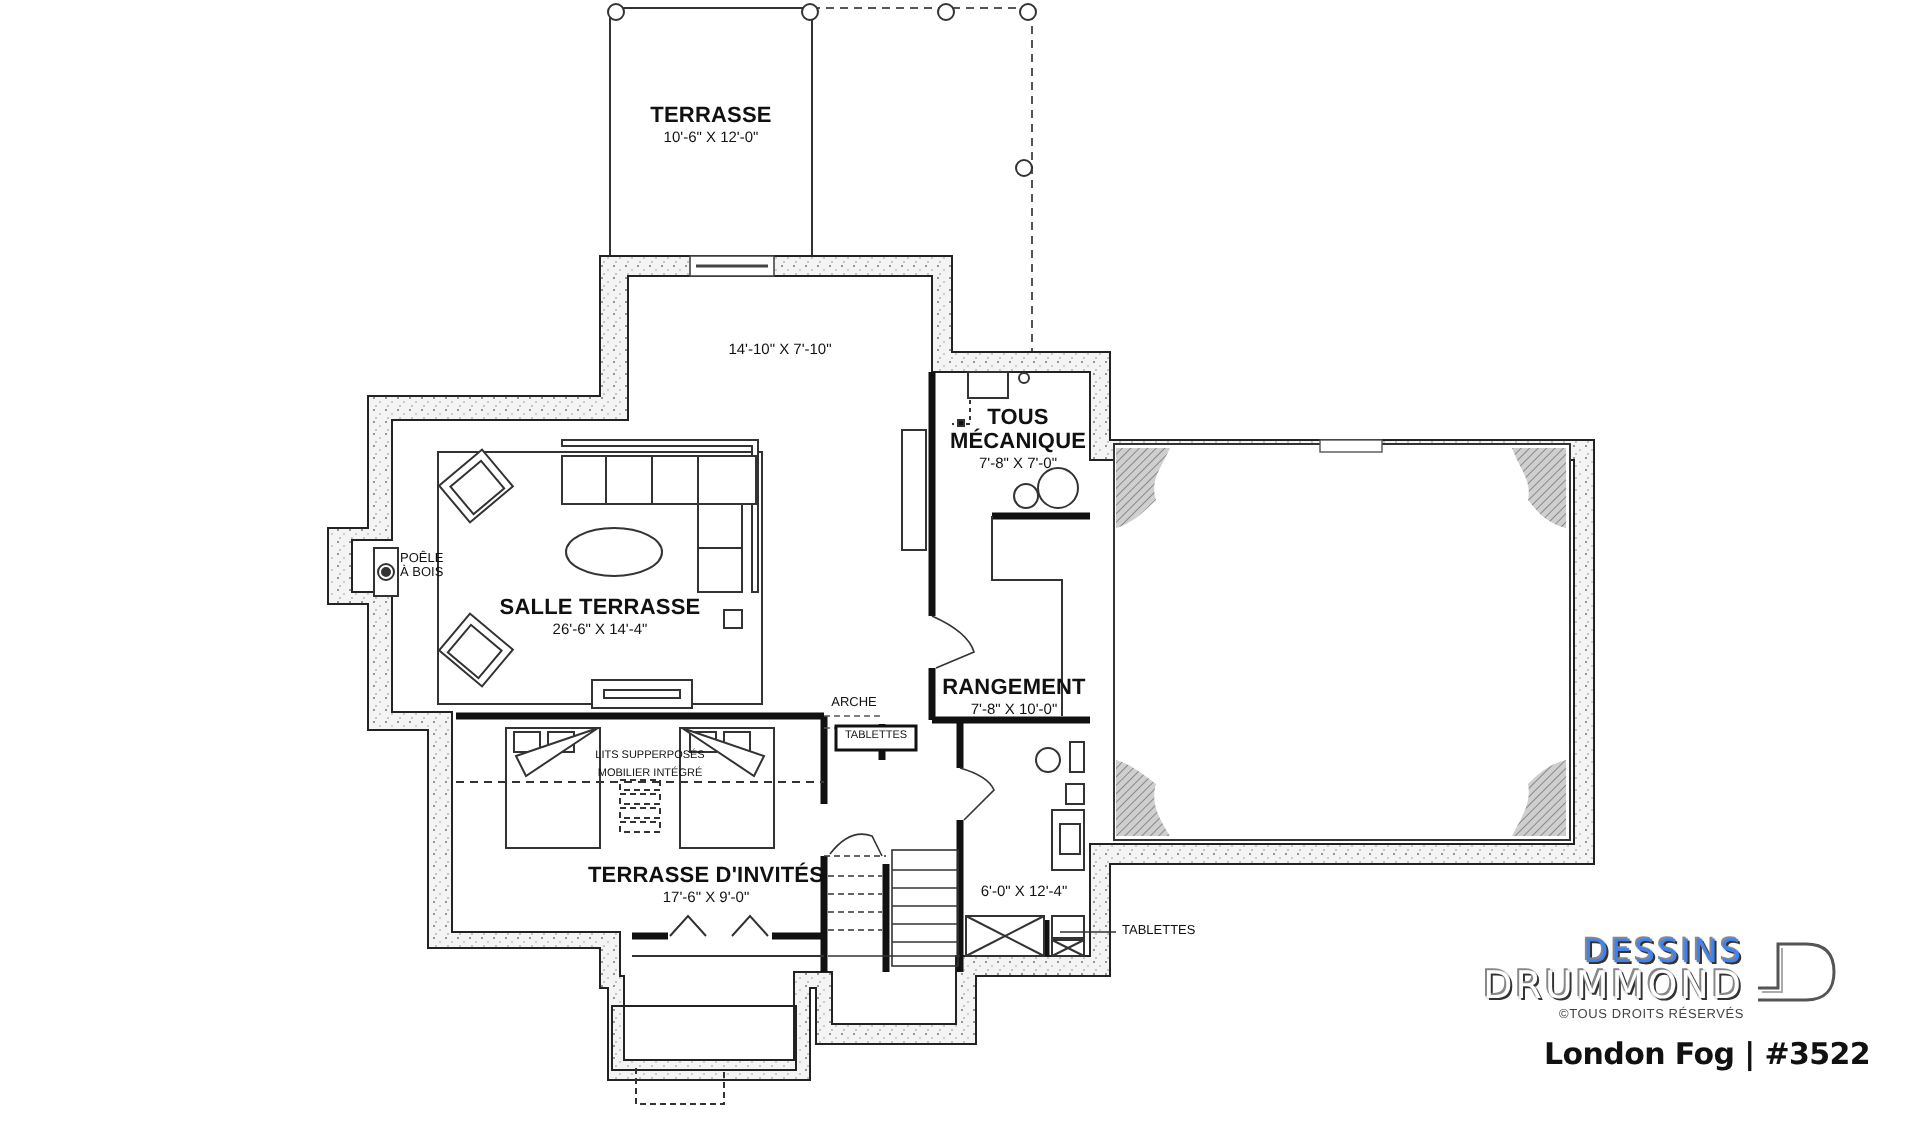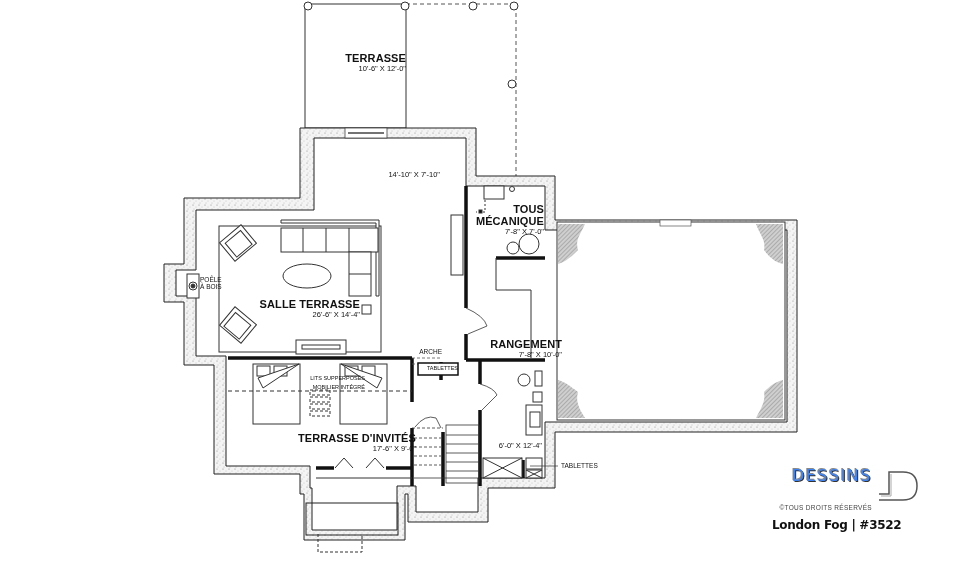--- a/index.html
+++ b/index.html
@@ -1,26 +1,26 @@
 <!DOCTYPE html>
 <html><head>
 <meta charset="utf-8">
 <style>
   html, body { margin: 0; padding: 0; background: #ffffff; }
   body { width: 960px; height: 569px; position: relative; overflow: hidden; font-family: "Liberation Sans", sans-serif; }
   #plan { position: absolute; left: 0; top: 0; width: 960px; height: 569px; }
-  .lbl { position: absolute; text-align: right; color: #111; white-space: nowrap; }
+  .lbl { position: absolute; text-align: center; color: #111; white-space: nowrap; }
   .room-name { font-weight: bold; font-size: 11px; letter-spacing: 0.1px; }
   .room-dim { font-size: 7.5px; }
   .small-lbl { font-size: 6.5px; }
   .logo { position: absolute; left: 760px; top: 462px; width: 200px; height: 100px; }
   .logo-line1 { position: absolute; right: 88px; top: 4px; font-size: 16px; letter-spacing: 1.5px; color: #3b82f6; text-shadow: -1px -1px 0 #888, 1px 1px 0 #333, 0 0 1px #555; font-family: "DejaVu Sans", sans-serif; margin-left: 28px; }
   .logo-line2 { position: absolute; right: 88px; top: 20px; font-size: 19px; letter-spacing: 1.5px; color: #fff; text-shadow: -1px -1px 0 #888, 1px 1px 0 #333, 0 0 1px #555; font-family: "DejaVu Sans", sans-serif; }
   .logo-copy { position: absolute; right: 88px; top: 42px; font-size: 6.5px; color: #444; letter-spacing: 0.3px; }
-  .caption { position: absolute; left: 772px; top: 518px; font-size: 12px; font-weight: bold; color: #111; text-shadow: 0 0 1px #fff; font-family: "DejaVu Sans", sans-serif; letter-spacing: -0.3px; }
+  .caption { position: absolute; left: 772px; top: 518px; font-size: 15px; font-weight: bold; color: #111; text-shadow: 0 0 1px #fff; font-family: "DejaVu Sans", sans-serif; letter-spacing: -0.3px; }
 </style>
 </head>
 <body>
 
 <svg id="plan" viewBox="0 0 960 569" xmlns="http://www.w3.org/2000/svg">
   <defs>
     <pattern id="stip" width="6" height="6" patternUnits="userSpaceOnUse">
       <rect width="6" height="6" fill="#f4f4f4"></rect>
       <circle cx="1" cy="1" r="0.5" fill="#777"></circle>
       <circle cx="4" cy="3" r="0.4" fill="#999"></circle>
@@ -198,21 +198,21 @@
   <div class="room-name">TOUS</div>
   <div class="room-name">MÉCANIQUE</div>
   <div class="room-dim">7'-8" X 7'-0"</div>
 </div>
 
 <div class="lbl" style="left:240px; top:298px; width:120px;">
   <div class="room-name">SALLE TERRASSE</div>
   <div class="room-dim">26'-6" X 14'-4"</div>
 </div>
 
-<div class="lbl" style="left:468px; top:338px; width:78px;padding-left:16px;">
+<div class="lbl" style="left:468px; top:338px; width:78px;">
   <div class="room-name">RANGEMENT</div>
   <div class="room-dim">7'-8" X 10'-0"</div>
 </div>
 
 <div class="lbl" style="left:290px; top:432px; width:126px;">
   <div class="room-name">TERRASSE D'INVITÉS</div>
   <div class="room-dim">17'-6" X 9'-0"</div>
 </div>
 
 <div class="lbl room-dim" style="left:482px; top:441px; width:60px;">6'-0" X 12'-4"</div>
@@ -226,19 +226,20 @@
 <div class="lbl" style="left:418px; top:365px; width:40px; font-size:5.5px;">TABLETTES</div>
 <div class="lbl small-lbl" style="left:561px; top:462px; width:50px; text-align:left;">TABLETTES</div>
 
 <div class="lbl" style="left:285px; top:374px; width:80px; font-size:5.5px; line-height:9px;">
   <div>LITS SUPPERPOSÉS</div>
   <div>MOBILIER INTÉGRÉ</div>
 </div>
 
 <div class="logo">
   <div class="logo-line1">DESSINS</div>
+  <div class="logo-line2">DRUMMOND</div>
   <div class="logo-copy">©TOUS DROITS RÉSERVÉS</div>
   <svg style="position:absolute; left:115px; top:2px;" width="46" height="40">
     <path d="M4 30 L14 30 L14 8 L28 8 C40 8 42 16 42 22 C42 30 38 36 28 36 L4 36" fill="none" stroke="#555" stroke-width="1.5"></path>
     <path d="M6 32 L16 32 L16 10" fill="none" stroke="#aaa" stroke-width="1"></path>
   </svg>
 </div>
 <div class="caption">London Fog | #3522</div>
 
 </body></html>

